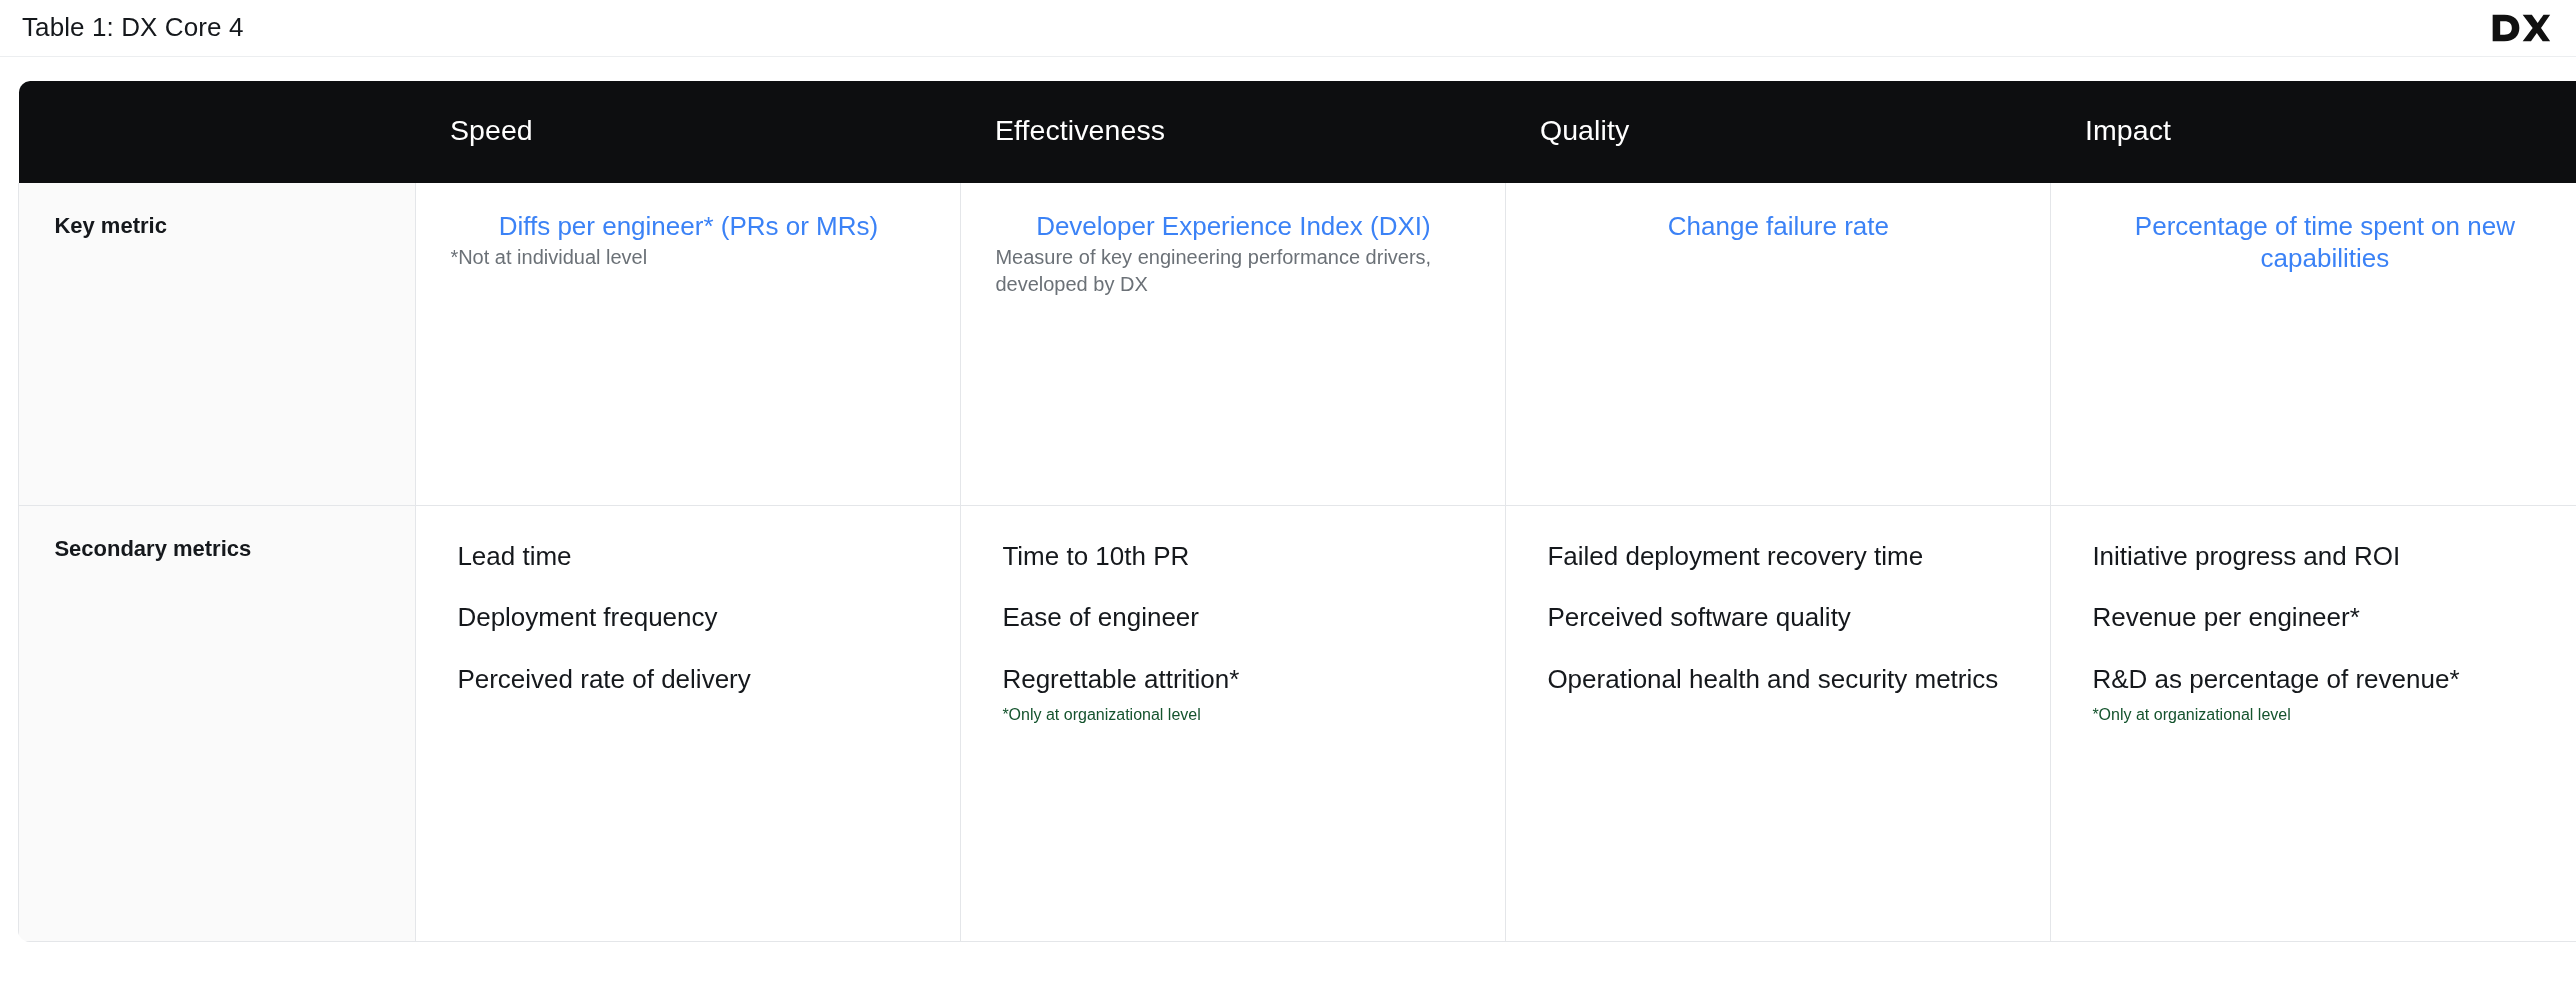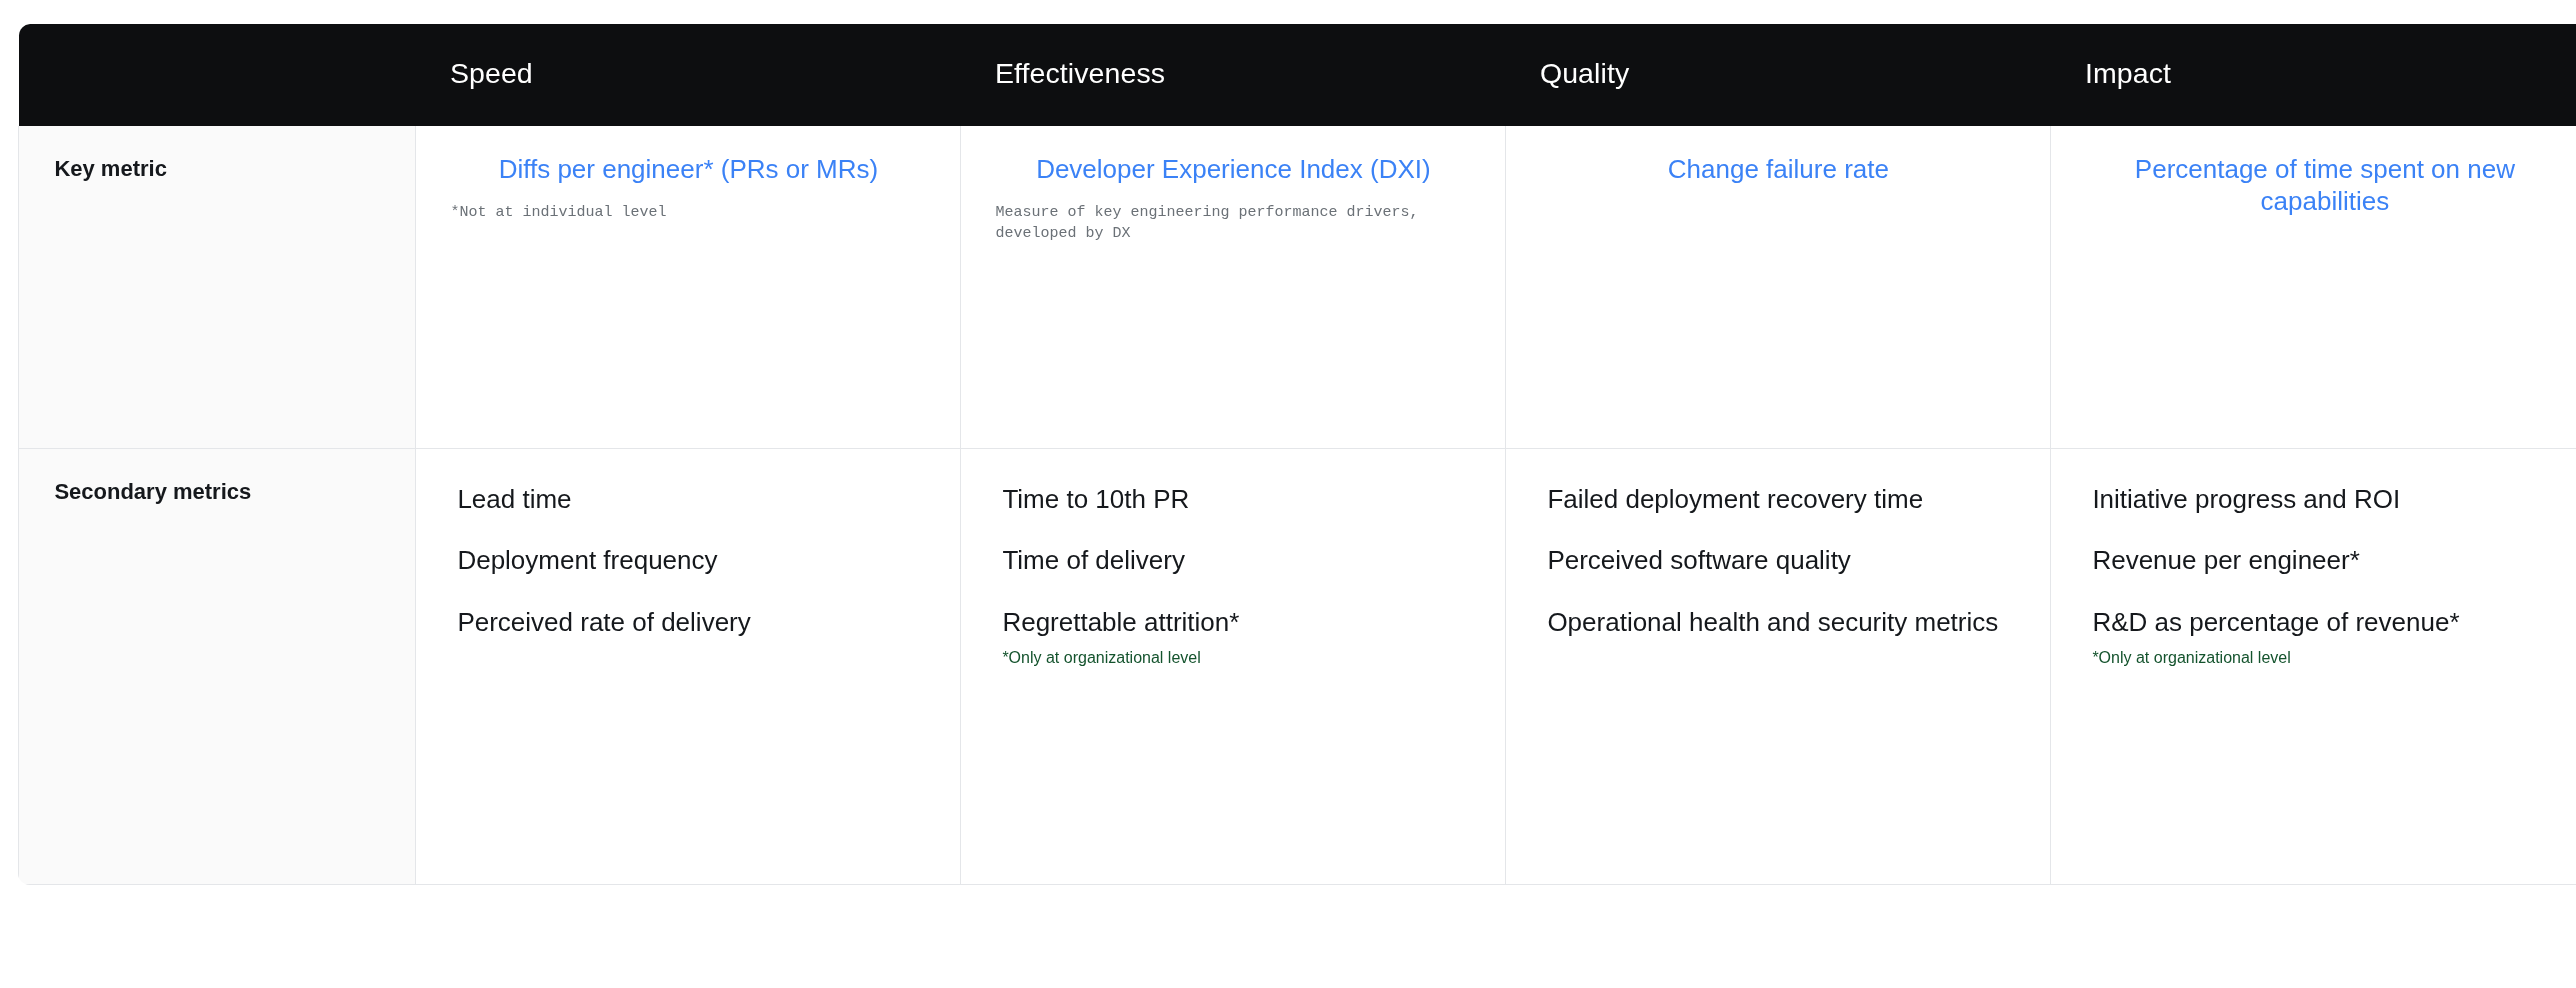--- a/index.html
+++ b/index.html
@@ -86,25 +86,24 @@
   table.core4 tr.row-sec td { height: 436px; }
 
   .metric-title {
     font-size: 26px;
     line-height: 1.26;
     color: #3b82f6;
     font-weight: 400;
     text-align: center;
   }
   .metric-note {
-    font-size: 15px;
+    font-size: 20px;
     line-height: 1.35;
     color: #6b7177;
-    margin-top: 18px;
-    font-family: Liberation Mono, monospace;
+    margin-top: 2px;
   }
   .metric-list {
     list-style: none;
     margin: 7px;
     padding: 0;
   }
   .metric-list li {
     font-size: 26px;
     line-height: 1.26;
     color: #15181c;
@@ -124,20 +123,29 @@
   col.c1 { width: 545px; }
   col.c2 { width: 545px; }
   col.c3 { width: 545px; }
   col.c4 { width: 548px; }
 </style>
 </head>
 <body>
 
 <div class="page">
 
+  <div class="header">
+    <div class="header-title">Table 1: DX Core 4</div>
+    <div class="brand-logo">
+      <svg width="60" height="32" viewBox="0 0 72 38" aria-hidden="true">
+        <path d="M2 3 L2 35 L16 35 C28 35 34 28 34 19 C34 10 28 3 16 3 Z M11 11 L16 11 C22 11 25 14 25 19 C25 24 22 27 16 27 L11 27 Z" fill="#111111"></path>
+        <path d="M38 3 L49 3 L56 13 L63 3 L71 3 L60 19 L71 35 L62 35 L55 25 L48 35 L38 35 L50 19 Z" fill="#111111"></path>
+      </svg>
+    </div>
+  </div>
 
   <div class="table-wrap">
     <table class="core4">
       <colgroup>
         <col class="c0">
           <col class="c1">
           <col class="c2">
           <col class="c3">
           <col class="c4">
       </colgroup>
@@ -181,21 +189,21 @@
             <ul class="metric-list">
               <li><span>Lead time</span></li>
               <li><span>Deployment frequency</span></li>
               <li><span>Perceived rate of delivery</span></li>
             </ul>
           </td>
 
           <td>
             <ul class="metric-list">
               <li><span>Time to 10th PR</span></li>
-              <li><span>Time of delivery</span></li>
+              <li><span>Ease of engineer</span></li>
               <li>
                 <span>Regrettable attrition*</span>
                 <span class="sub">*Only at organizational level</span>
               </li>
             </ul>
           </td>
 
           <td>
             <ul class="metric-list">
               <li><span>Failed deployment recovery time</span></li>

